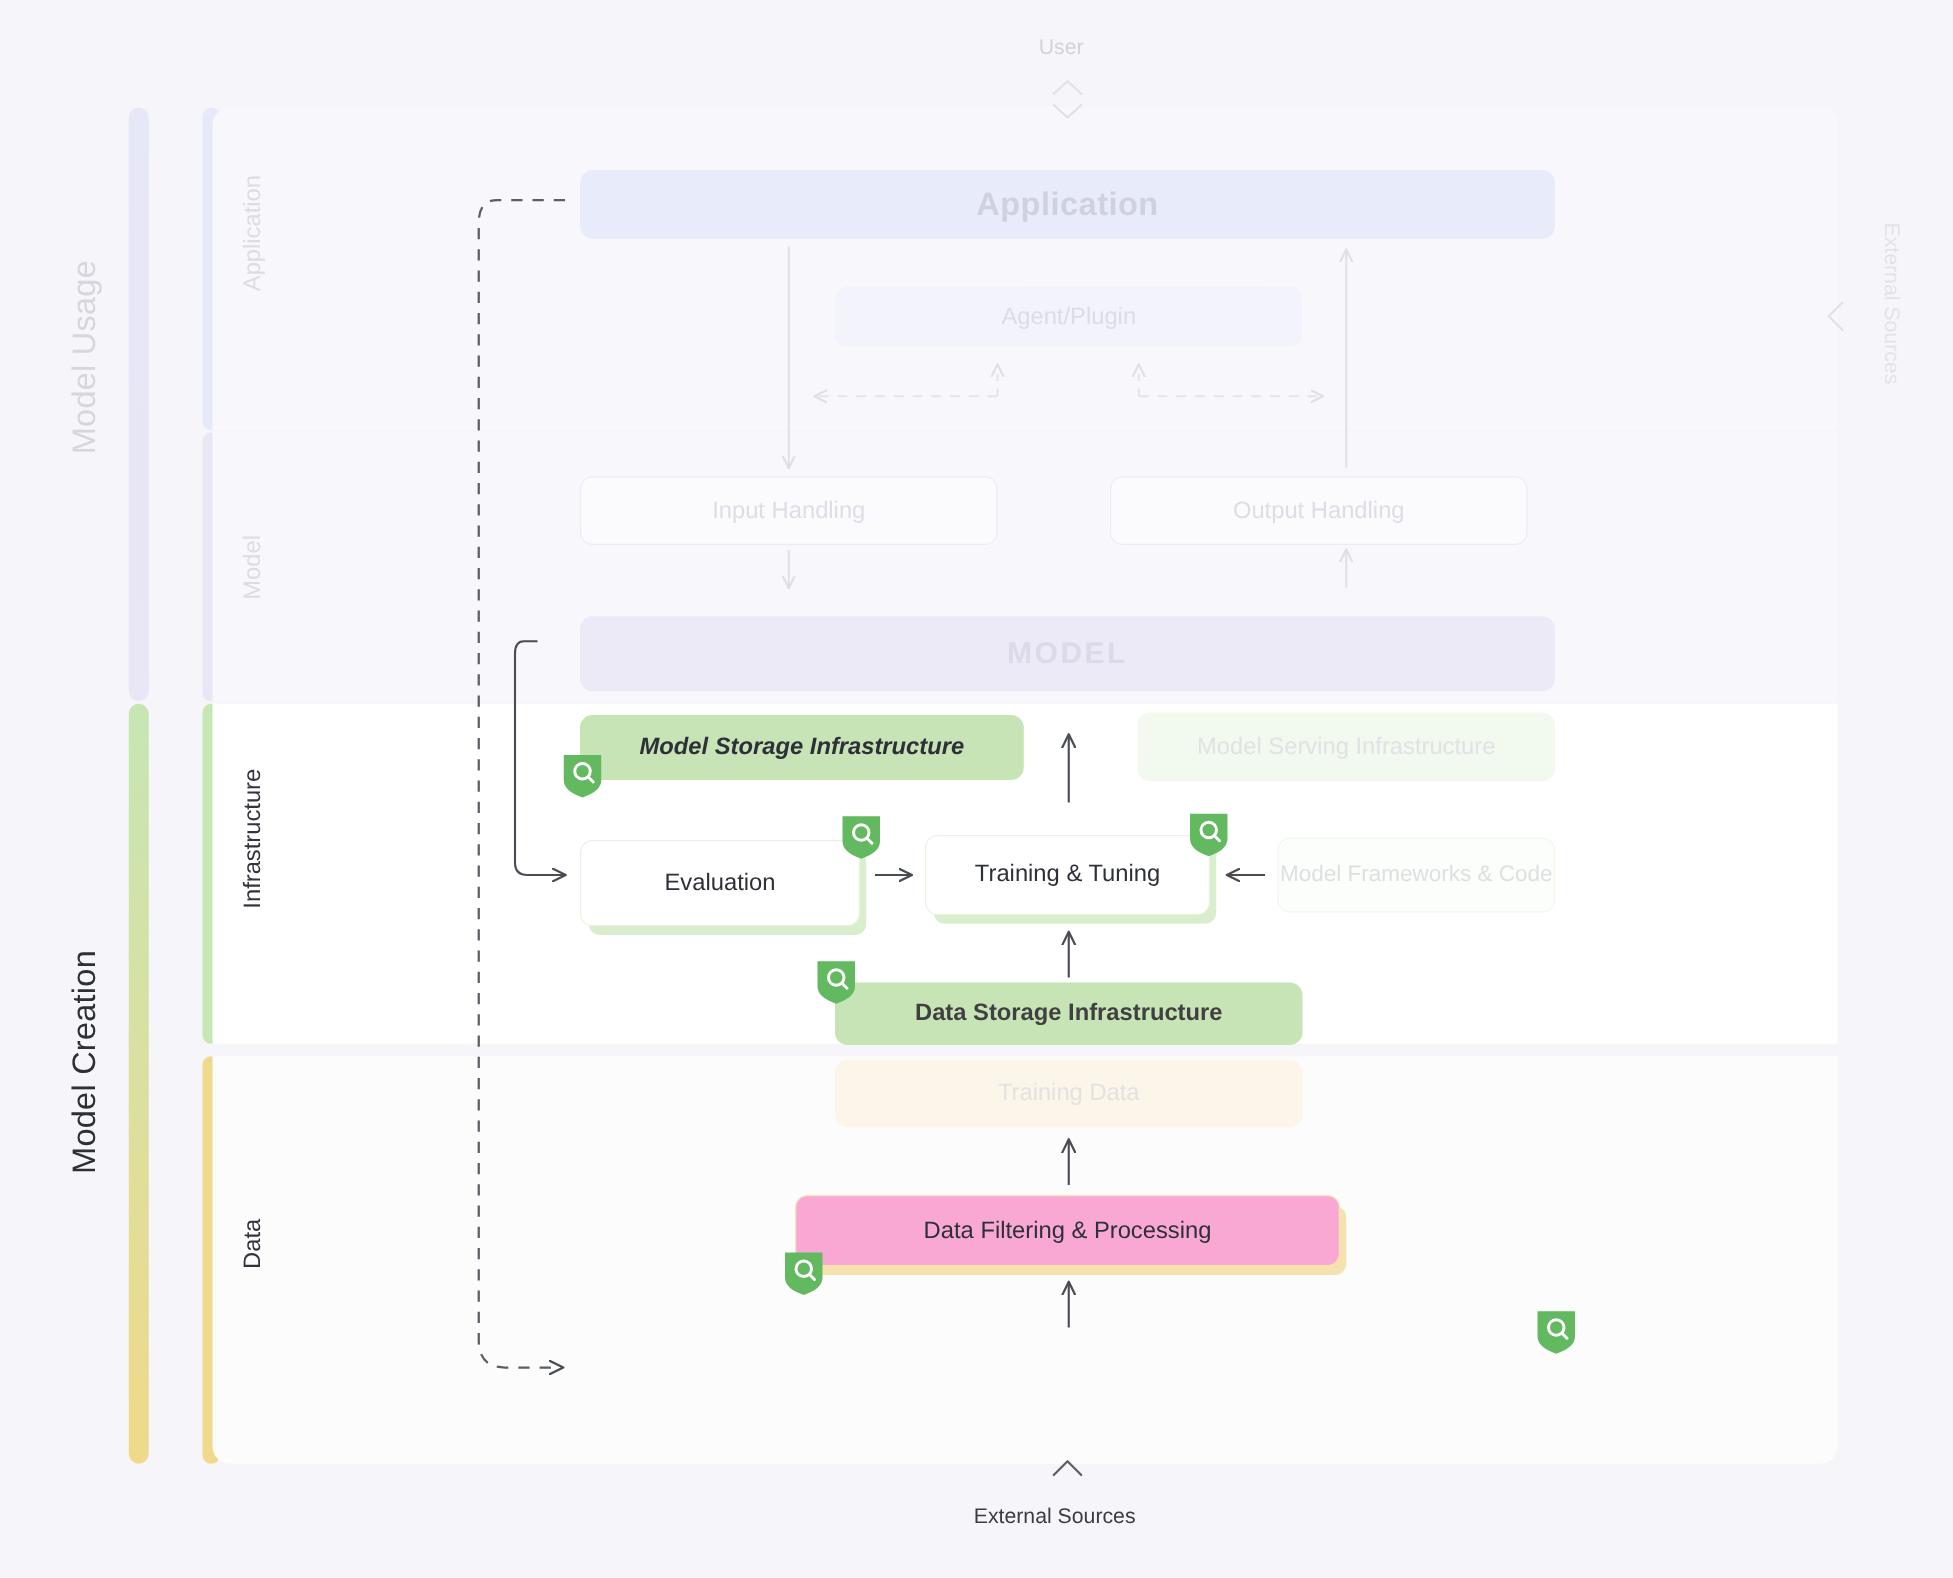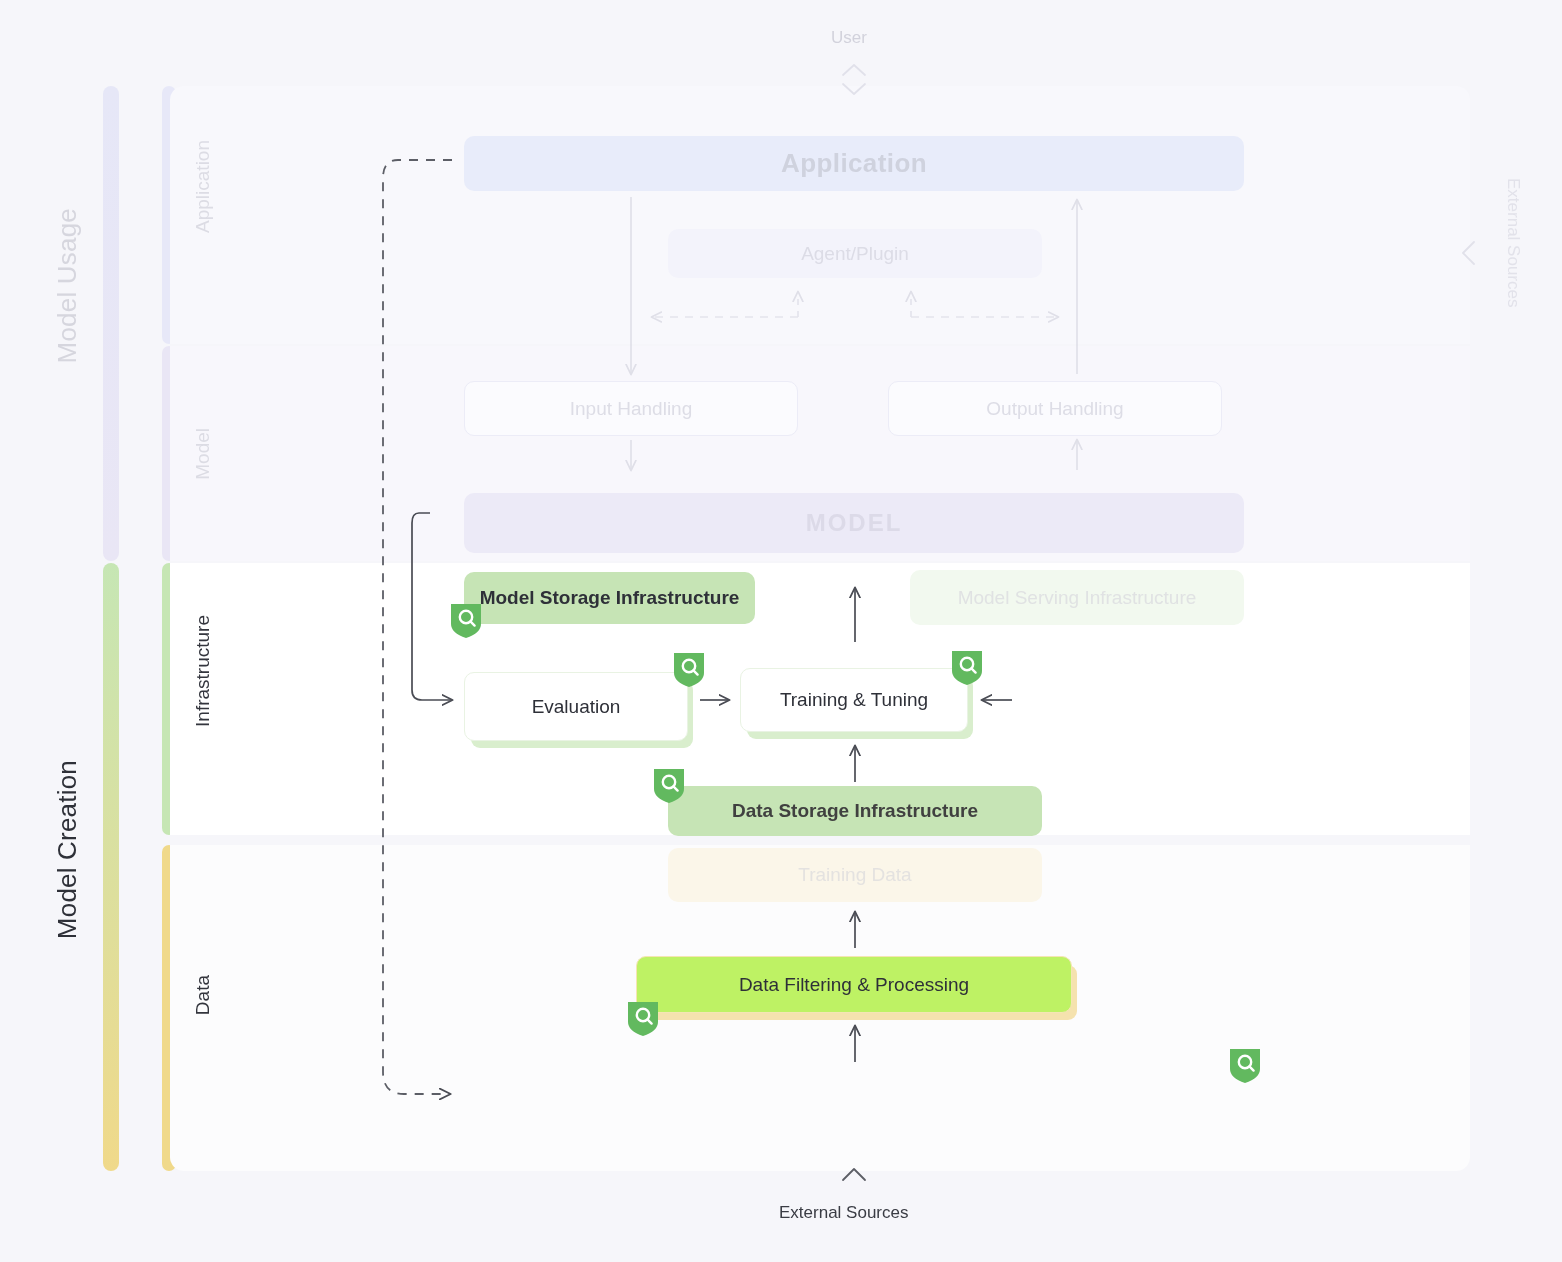--- a/index.html
+++ b/index.html
@@ -69,22 +69,22 @@
     background: #fbfbfe; border: 1.5px solid #ececf7; color: #dddde6; font-size: 19px;
   }
   .b-input  { left: 464px; }
   .b-output { left: 888px; }
   .b-model {
     left: 464px; top: 493px; width: 780px; height: 60px;
     background: #eceaf7; color: #dcdae8; font-size: 24px; font-weight: 700; letter-spacing: 2px;
   }
 
   .b-mstore {
-    left: 464px; top: 572px; width: 291px; height: 52px;
-    background: #c6e4b5; color: #2e3038; font-size: 19px; font-weight: 600;
+    left: 464px; top: 572px; width: 355px; height: 52px;
+    background: #c6e4b5; color: #2e3038; font-size: 19px; font-weight: 600; font-style: italic;
   }
   .b-mserve {
     left: 910px; top: 570px; width: 334px; height: 55px;
     background: #f2f9ef; color: #e0e2e3; font-size: 19px;
   }
 
   .b-card {
     background: #ffffff; border: 1.6px solid #e9f3e3; color: #2e3038;
     font-size: 19px; box-shadow: 6px 8px 0 -1px #d9eecd;
   }
@@ -98,21 +98,21 @@
   .b-dstore {
     left: 668px; top: 786px; width: 374px; height: 50px;
     background: #c6e4b5; color: #404040; font-size: 19px; font-weight: 600;
   }
   .b-tdata {
     left: 668px; top: 848px; width: 374px; height: 54px;
     background: #fbf6e9; color: #e4e2e0; font-size: 19px;
   }
   .b-filter {
     left: 636px; top: 956px; width: 436px; height: 57px;
-    background: #bef264; border: 1.6px solid #f5e5b4; color: #2e3038;
+    background: #f9a8d4; border: 1.6px solid #f5e5b4; color: #2e3038;
     font-size: 19px; box-shadow: 6px 8px 0 -1px #f5e2ae;
   }
   .b-dsrc {
     left: 464px; top: 1068px; width: 780px; height: 56px;
     background: #f0d98a; color: #2e3038; font-size: 26px; font-weight: 700;
   }
 
   
   .badge { position: absolute; width: 34px; height: 38px; }
   .badge svg { width: 100%; height: 100%; display: block; }
@@ -211,20 +211,21 @@
   <div class="box b-application">Application</div>
   <div class="box b-agent">Agent/Plugin</div>
   <div class="box b-input">Input Handling</div>
   <div class="box b-output">Output Handling</div>
   <div class="box b-model">MODEL</div>
 
   <div class="box b-mstore">Model Storage Infrastructure</div>
   <div class="box b-mserve">Model Serving Infrastructure</div>
   <div class="box b-card b-eval">Evaluation</div>
   <div class="box b-card b-train">Training &amp; Tuning</div>
+  <div class="box b-frame">Model Frameworks &amp; Code</div>
   <div class="box b-dstore">Data Storage Infrastructure</div>
 
   <div class="box b-tdata">Training Data</div>
   <div class="box b-filter">Data Filtering &amp; Processing</div>
 
   <div class="badge bg-mstore">
     <svg viewBox="0 0 34 38">
         <path d="M2 3 h30 v20 q0 9 -15 14 q-15 -5 -15 -14 Z" fill="#62b95f"></path>
         <circle cx="17" cy="16" r="6.2" fill="none" stroke="#fff" stroke-width="2.4"></circle>
         <path d="M21.4 20.4 L25.6 24.6" stroke="#fff" stroke-width="2.4" stroke-linecap="round"></path>

